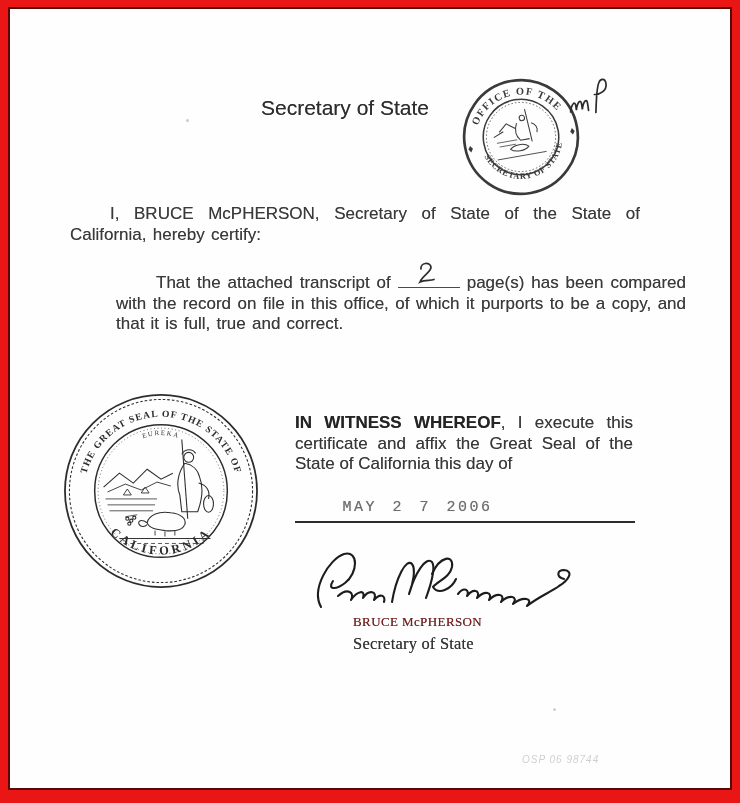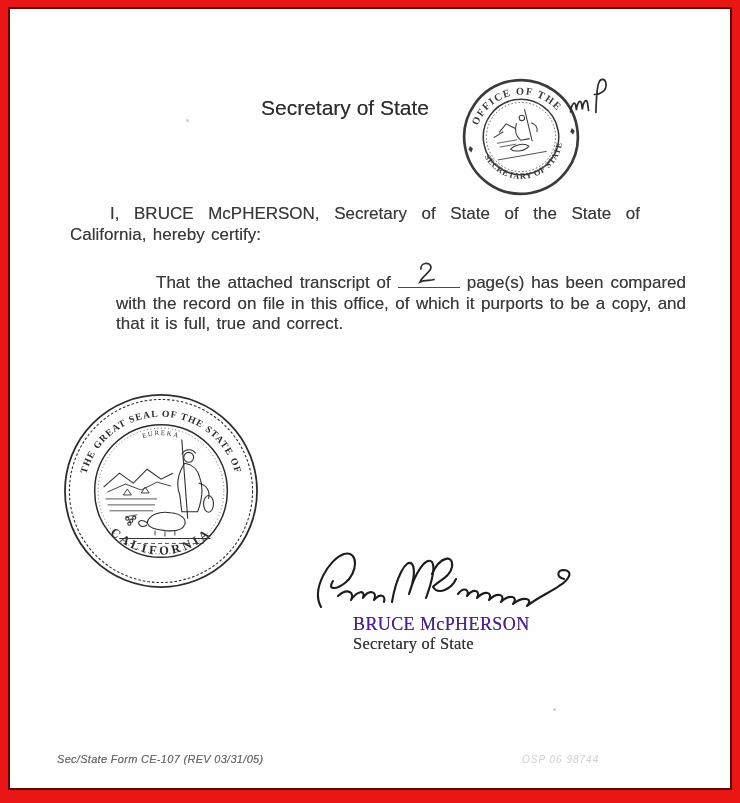--- a/index.html
+++ b/index.html
@@ -85,21 +85,21 @@
     color:#565656; opacity:.85;
     padding-right:95px;
     text-shadow:0 0 .7px rgba(110,110,110,.8);
   }
 
   .signature { position:absolute; left:295px; top:534px; width:290px; height:80px; }
 
   .sig-name {
     position:absolute; left:343px; top:605px;
     font-family:"Liberation Serif", serif;
-    font-size:18px; color:#4c1d95; letter-spacing:.4px;
+    font-size:13px; color:#7f1d1d; letter-spacing:.4px;
     text-shadow:0 0 .5px rgba(60,60,60,.8);
   }
   .sig-title {
     position:absolute; left:343px; top:625px;
     font-family:"Liberation Serif", serif;
     font-size:16.5px; color:#333; letter-spacing:.2px;
     text-shadow:0 0 .5px rgba(70,70,70,.8);
   }
 
   
@@ -228,32 +228,37 @@
         <path d="M58,148 H150" stroke-width="1"></path>
         <path d="M62,153 H144" stroke-width=".8" stroke-dasharray="4 3"></path>
         <path d="M64,126 L76,124" stroke-width=".8"></path>
         <circle cx="66" cy="128" r="1.6"></circle>
           <circle cx="70" cy="130" r="1.6"></circle>
         <circle cx="68" cy="133" r="1.6"></circle>
           <circle cx="73" cy="127" r="1.6"></circle>
       </g>
     </svg>
 
-
+    <p class="witness">
+      <b>IN WITNESS WHEREOF</b><span>, I execute this certificate and affix the Great Seal of the State of California this day of</span>
+    </p>
+
+    <div class="date-block">
+      <span class="date-stamp">MAY 2 7 2006</span>
+    </div>
 
     <svg class="signature" viewBox="0 0 290 80">
       <g stroke="#1c1c1c" stroke-width="2.1" fill="none" stroke-linecap="round" stroke-linejoin="round">
         <path d="M16,64 C6,46 24,16 39,11 C54,7 53,30 40,40 C31,47 22,47 28,38"></path>
         <path d="M33,53 C43,44 50,50 46,57 C52,48 61,46 58,55 C64,46 73,48 69,57 C75,50 81,52 79,59"></path>
         <path d="M87,59 C91,35 101,15 107,21 C111,26 108,41 104,51 C110,30 121,13 127,19 C131,25 125,44 121,55"></path>
         <path d="M127,31 C135,13 149,11 147,24 C145,34 133,38 128,44 C134,53 147,45 151,36"></path>
         <path d="M153,51 C159,43 165,47 162,53 C168,45 176,47 172,55 C180,47 188,49 184,57 C192,49 201,51 196,59 C204,51 214,53 208,61 C218,53 229,55 222,63 C233,54 246,49 254,43 C264,37 269,28 259,27 C252,27 251,34 259,36"></path>
       </g>
     </svg>
 
     <div class="sig-name">BRUCE McPHERSON</div>
     <div class="sig-title">Secretary of State</div>
 
-    <div class="footer-form">Sec/State Form CE-107 (REV 03/31/05)</div>
     <div class="footer-code">OSP 06 98744</div>
 
   </div>
 </div>
 
 </body></html>

